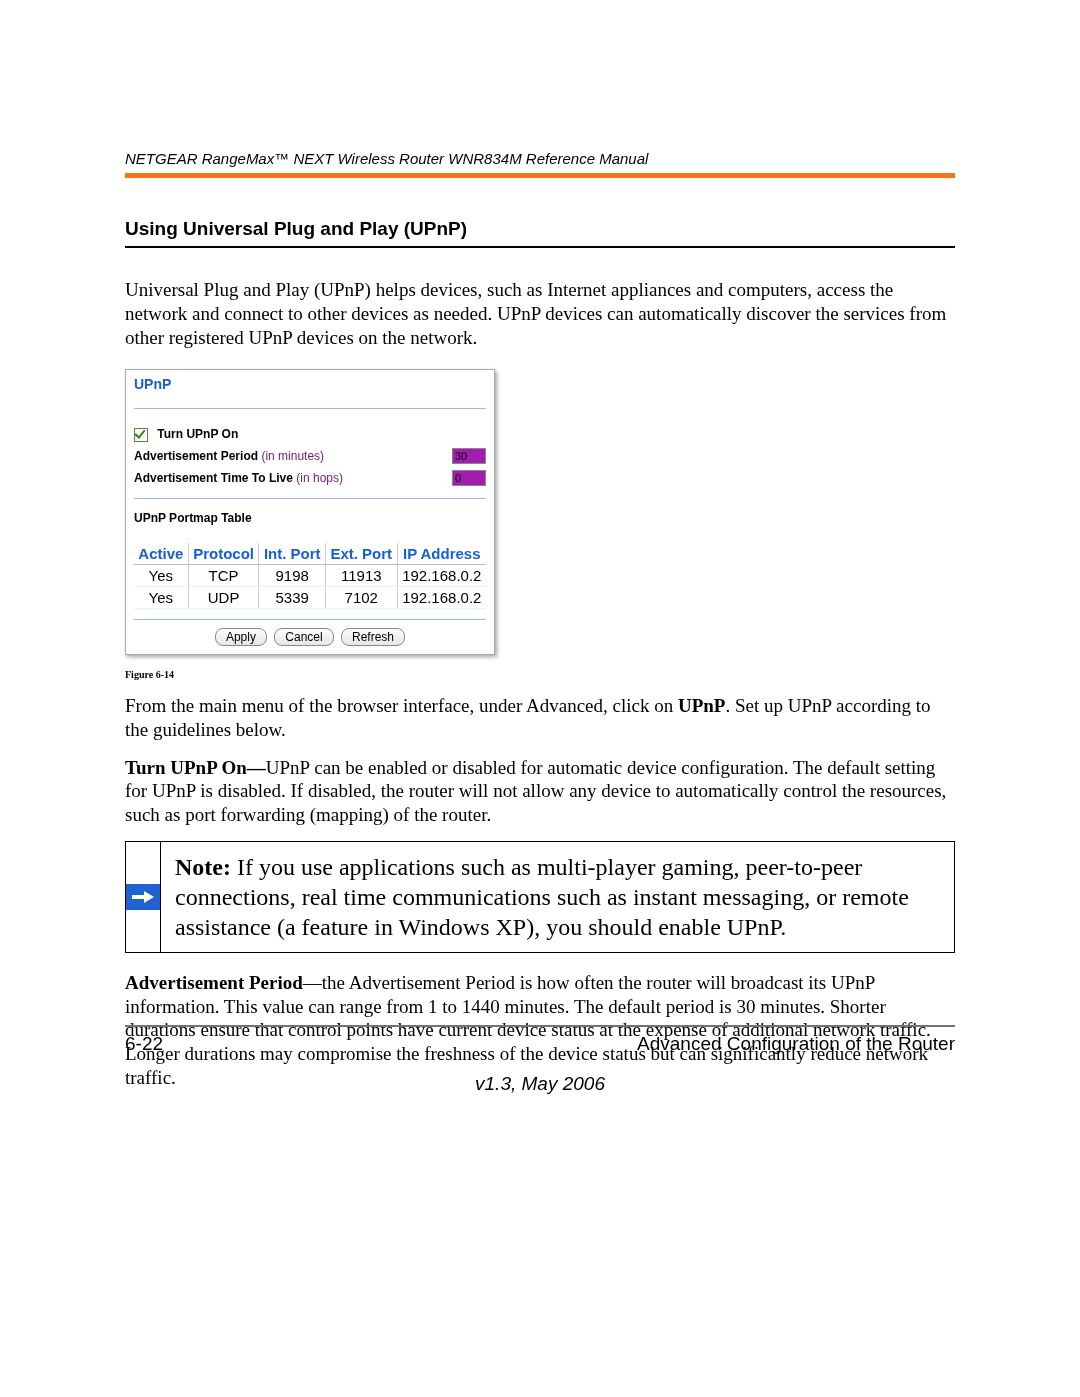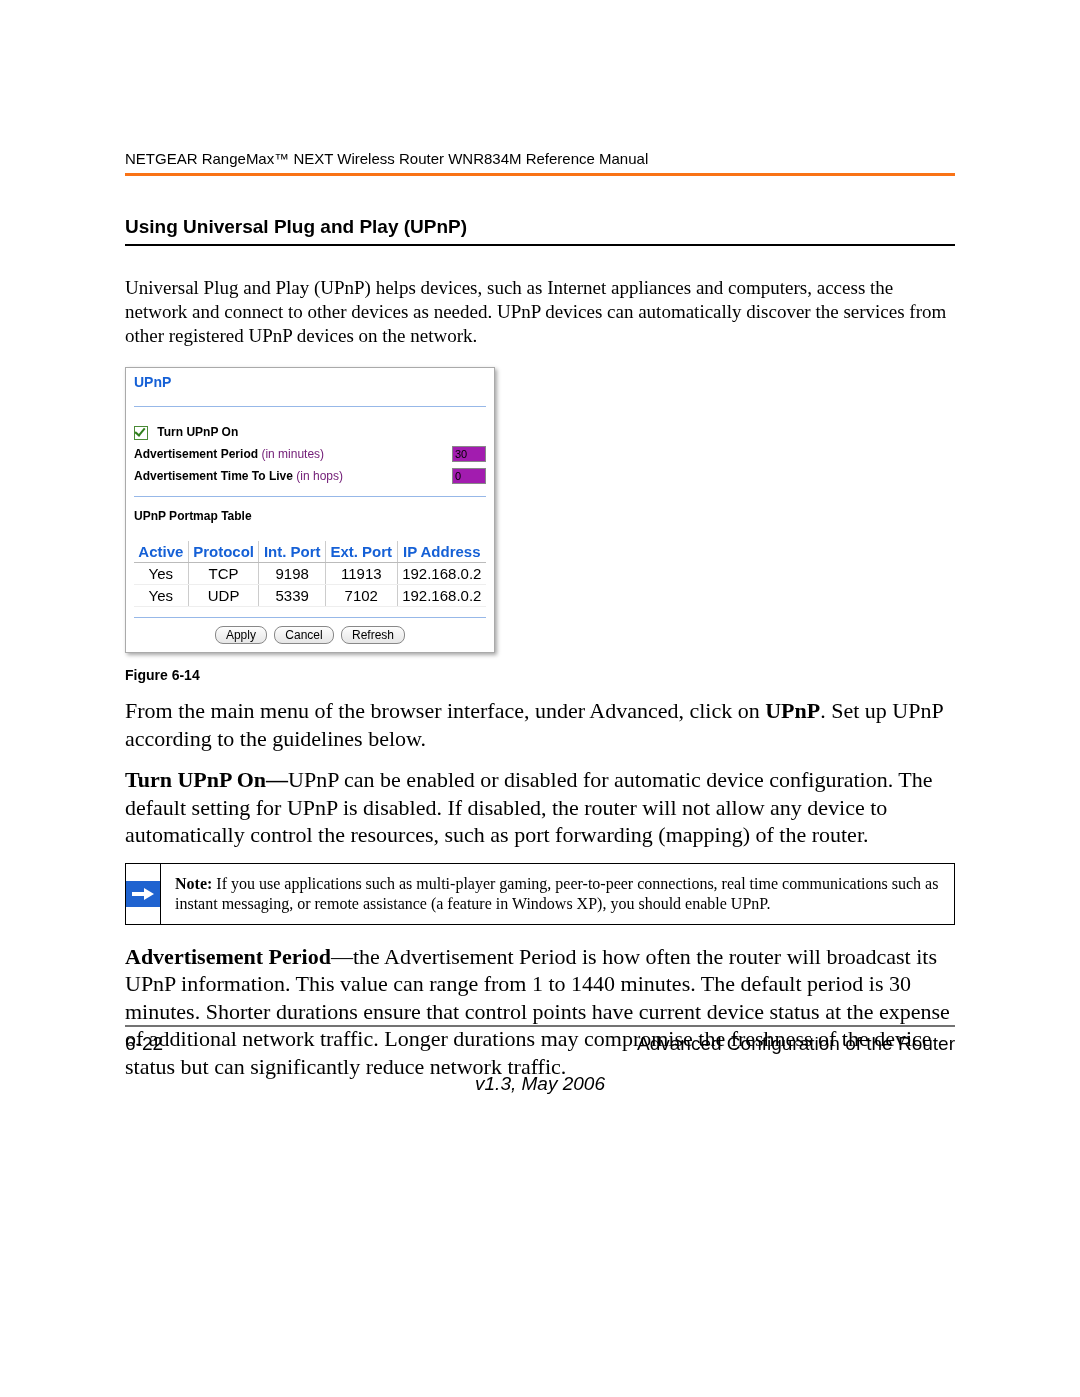--- a/index.html
+++ b/index.html
@@ -10,41 +10,42 @@
     color: #000;
     width: 1080px;
     height: 1397px;
     box-sizing: border-box;
     position: relative;
   }
   .page {
     padding: 150px 125px 0 125px;
   }
   .running-header {
+    font-style: italic;
     font-family: Arial, Helvetica, sans-serif;
     font-size: 15px;
     padding-bottom: 6px;
-    border-bottom: 3px solid #f97316;
+    border-bottom: 5px solid #f97316;
     margin-bottom: 40px;
   }
   h1.section-title {
     font-family: Arial, Helvetica, sans-serif;
     font-weight: bold;
     font-size: 19px;
     margin: 0 0 6px 0;
     padding-bottom: 6px;
     border-bottom: 2px solid #000;
   }
   p.body {
     font-size: 19px;
     line-height: 1.25;
     margin: 30px 0 20px 0;
   }
   p.body2 {
-    font-size: 22px;
+    font-size: 19px;
     line-height: 1.25;
     margin: 12px 0 14px 0;
   }
   .figure-frame {
     width: 370px;
     border: 1px solid #aaa;
     box-shadow: 2px 2px 4px rgba(0,0,0,0.35);
     background: #fff;
     font-family: Arial, Helvetica, sans-serif;
     font-size: 12px;
@@ -118,23 +119,23 @@
   .btn {
     display: inline-block;
     font: 12px Arial, sans-serif;
     border: 1px solid #888;
     background: linear-gradient(#fdfdfd,#e6e6e6);
     padding: 1px 10px;
     border-radius: 8px;
     margin: 0 2px;
   }
   .figure-caption {
-    font-family: Liberation Sans, sans-serif;
-    font-weight: bold;
-    font-size: 14px;
+    font-family: Liberation Serif, serif;
+    font-weight: bold;
+    font-size: 10px;
     margin: 10px 0 14px 0;
   }
   .bold { font-weight: bold; margin-top: 48px; }
   .note-box {
     border: 1px solid #000;
     display: flex;
     align-items: stretch;
     margin: 10px 0 18px 0;
   }
   .note-icon-cell {
@@ -148,21 +149,21 @@
     width: 34px; height: 26px;
     background: #1f63d0;
     position: relative;
     display: flex;
     align-items: center;
     justify-content: center;
   }
   .note-icon svg { display: block; }
   .note-text {
     padding: 10px 14px;
-    font-size: 16px;
+    font-size: 24px;
     line-height: 1.25;
   }
   .footer {
     position: absolute;
     left: 125px;
     right: 125px;
     top: 1025px;
     border-top: 2px solid #737373;
     padding-top: 6px;
     font-family: Arial, Helvetica, sans-serif;

